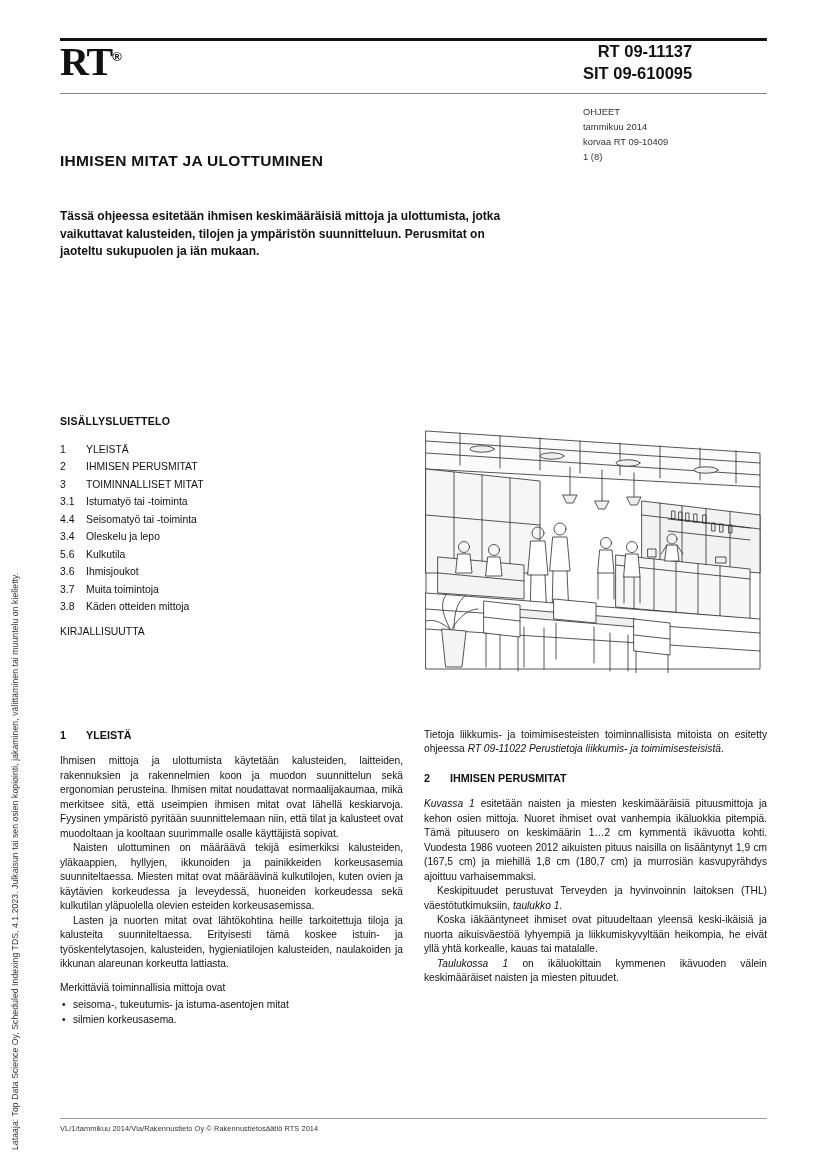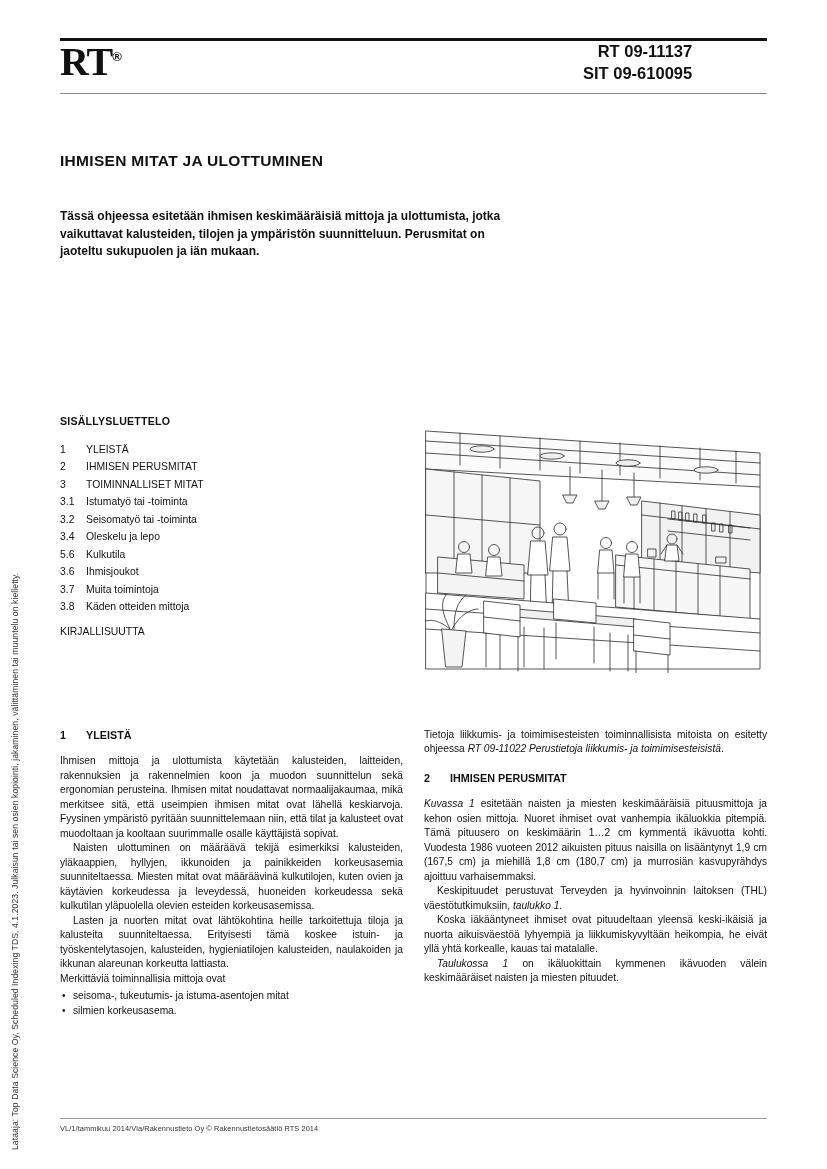--- a/index.html
+++ b/index.html
@@ -169,21 +169,21 @@
     font-size: 10.8px;
     margin-bottom: 11px;
   }
   .sec-head .n { width: 26px; flex: 0 0 26px; }
 
   .col p {
     margin: 0 0 0 0;
     text-indent: 0;
   }
   .col p.ind { text-indent: 13px; }
-  .col p.sp { }
+  .col p.sp { margin-top: 9px; }
 
   .bullets {
     margin: 3px 0 0 0;
     padding: 0;
     list-style: none;
   }
   .bullets li {
     position: relative;
     padding-left: 13px;
     line-height: 1.42;
@@ -231,20 +231,26 @@
   <div class="rule rule-top"></div>
   <div class="rule rule-header-bottom"></div>
 
   <div class="logo"><span>RT</span><sup>®</sup></div>
 
   <div class="doc-codes">
     <div>RT 09-11137</div>
     <div>SIT 09-610095</div>
   </div>
 
+  <div class="doc-meta">
+    <div>OHJEET</div>
+    <div>tammikuu 2014</div>
+    <div>korvaa RT 09-10409</div>
+    <div>1 (8)</div>
+  </div>
 
   <div class="doc-title">IHMISEN MITAT JA ULOTTUMINEN</div>
 
   <div class="abstract">Tässä ohjeessa esitetään ihmisen keskimääräisiä mittoja ja ulottumista, jotka vaikuttavat kalusteiden, tilojen ja ympäristön suunnitteluun. Perusmitat on jaoteltu sukupuolen ja iän mukaan.</div>
 
   <div class="toc">
     <div class="toc-title">SISÄLLYSLUETTELO</div>
 
     <div class="toc-row">
       <span class="toc-num">1</span>
@@ -256,21 +262,21 @@
     </div>
     <div class="toc-row">
       <span class="toc-num">3</span>
       <span class="toc-label">TOIMINNALLISET MITAT</span>
     </div>
     <div class="toc-row">
       <span class="toc-num">3.1</span>
       <span class="toc-label">Istumatyö tai -toiminta</span>
     </div>
     <div class="toc-row">
-      <span class="toc-num">3.2</span>
+      <span class="toc-num">4.4</span>
       <span class="toc-label">Seisomatyö tai -toiminta</span>
     </div>
     <div class="toc-row">
       <span class="toc-num">3.4</span>
       <span class="toc-label">Oleskelu ja lepo</span>
     </div>
     <div class="toc-row">
       <span class="toc-num">5.6</span>
       <span class="toc-label">Kulkutila</span>
     </div>

